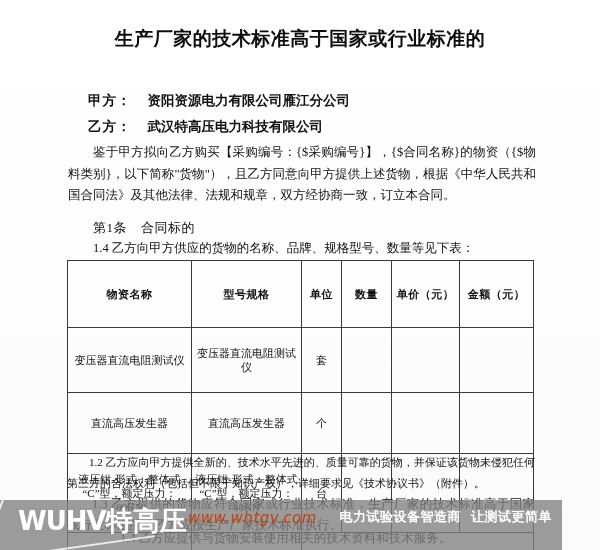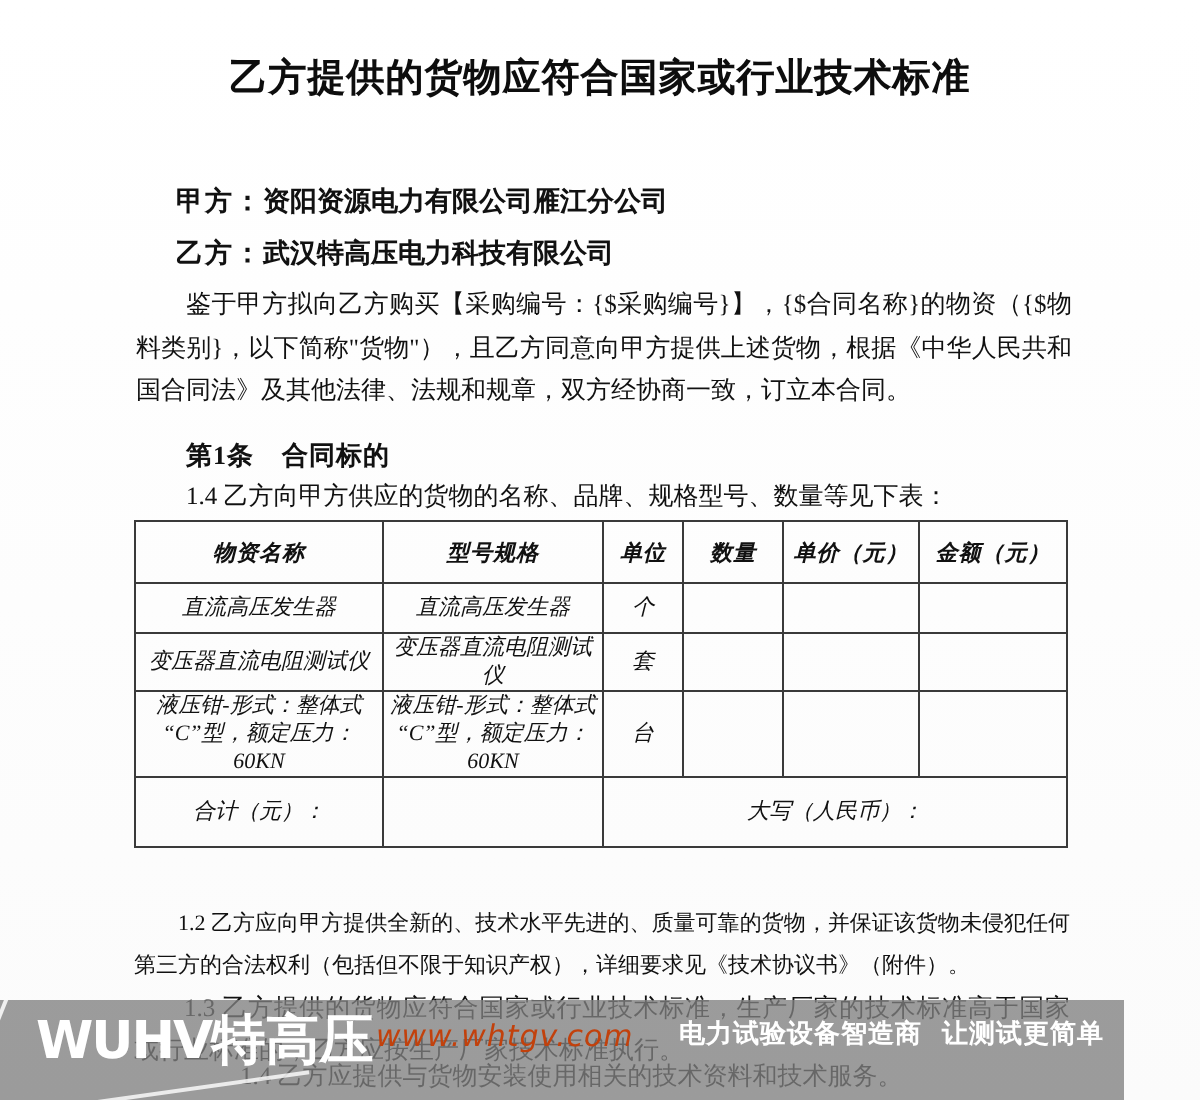--- a/index.html
+++ b/index.html
@@ -48,40 +48,40 @@
     font-size: 13.5px;
     line-height: 26px;
     white-space: nowrap;
   }
   .party-label {
     font-weight: bold;
     letter-spacing: 1px;
   }
   .party-value {
     font-weight: bold;
-    margin-left: 0;
+    margin-left: 16px;
   }
 
   .recital {
     position: absolute;
     left: 68px;
     top: 142px;
     width: 468px;
     font-size: 12.5px;
     line-height: 21.5px;
     text-align: justify;
     text-indent: 2em;
   }
 
   .clause-head {
     position: absolute;
     left: 93px;
     top: 219px;
     font-size: 13px;
-    font-weight: bold;
+    font-weight: normal;
     letter-spacing: 0.5px;
   }
   .clause-head .sep { display: inline-block; width: 14px; }
 
   .clause-11 {
     position: absolute;
     left: 93px;
     top: 239px;
     font-size: 12.5px;
     line-height: 19px;
@@ -92,26 +92,25 @@
     position: absolute;
     left: 67px;
     top: 260px;
     width: 466px;
     border-collapse: collapse;
     table-layout: fixed;
     font-size: 11px;
   }
   #goods-table td, #goods-table th {
     border: 1px solid #3a3a3a;
-    padding: 0 3px;
+    padding: 18px 3px;
     text-align: center;
     vertical-align: middle;
     color: #111;
     font-weight: normal;
-    font-style: italic;
   }
   #goods-table thead th {
     height: 30px;
     font-weight: bold;
     font-size: 11px;
     letter-spacing: 0.5px;
   }
   #goods-table tbody td {
     height: 24px;
     line-height: 14px;
@@ -234,21 +233,21 @@
     white-space: nowrap;
   }
   .wm-tagline .sp { display: inline-block; width: 10px; }
 </style>
 </head>
 <body>
 
 <div id="page">
   <div id="paper-bg"></div>
 
-  <div class="doc-title">乙方提供的货物应符合国家或行业技术标准</div>
+  <div class="doc-title">生产厂家的技术标准高于国家或行业标准的</div>
 
   <div class="party-block">
     <div class="party-row">
       <span class="party-label">甲方：</span><span class="party-value">资阳资源电力有限公司雁江分公司</span>
     </div>
     <div class="party-row">
       <span class="party-label">乙方：</span><span class="party-value">武汉特高压电力科技有限公司</span>
     </div>
   </div>
 
@@ -274,31 +273,31 @@
         <th>物资名称</th>
         <th>型号规格</th>
         <th>单位</th>
         <th>数量</th>
         <th>单价（元）</th>
         <th>金额（元）</th>
       </tr>
     </thead>
     <tbody>
       <tr>
+        <td>变压器直流电阻测试仪</td>
+        <td>变压器直流电阻测试仪</td>
+        <td>套</td>
+        <td></td>
+        <td></td>
+        <td></td>
+      </tr>
+      <tr>
         <td>直流高压发生器</td>
         <td>直流高压发生器</td>
         <td>个</td>
-        <td></td>
-        <td></td>
-        <td></td>
-      </tr>
-      <tr>
-        <td>变压器直流电阻测试仪</td>
-        <td>变压器直流电阻测试仪</td>
-        <td>套</td>
         <td></td>
         <td></td>
         <td></td>
       </tr>
       <tr class="tall">
         <td>液压钳-形式：整体式“C”型，额定压力：60KN</td>
         <td>液压钳-形式：整体式“C”型，额定压力：60KN</td>
         <td>台</td>
         <td></td>
         <td></td>

